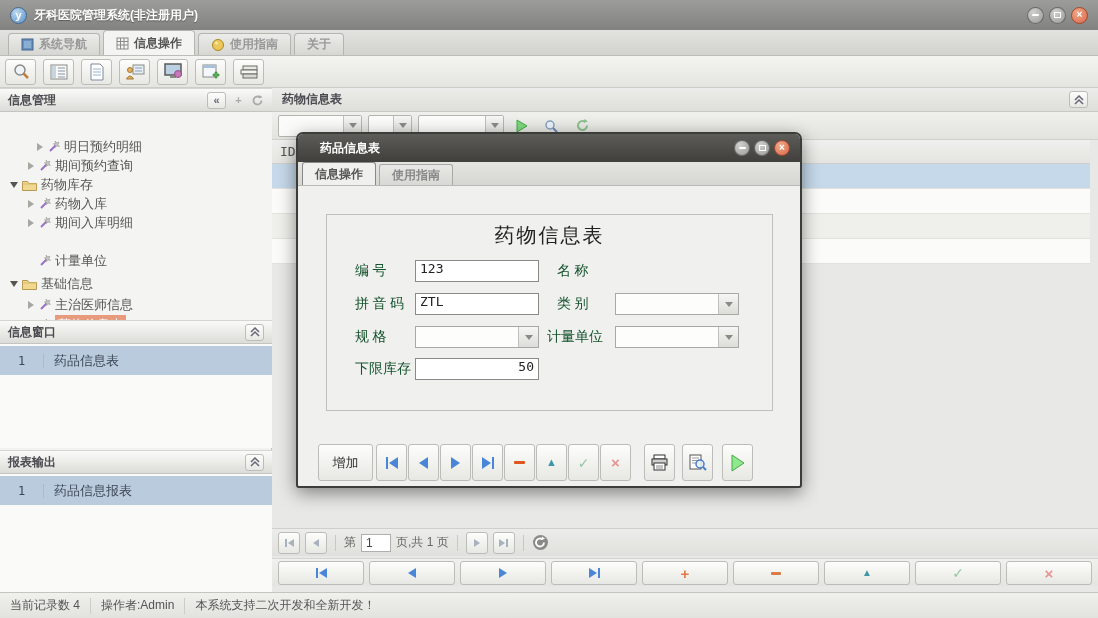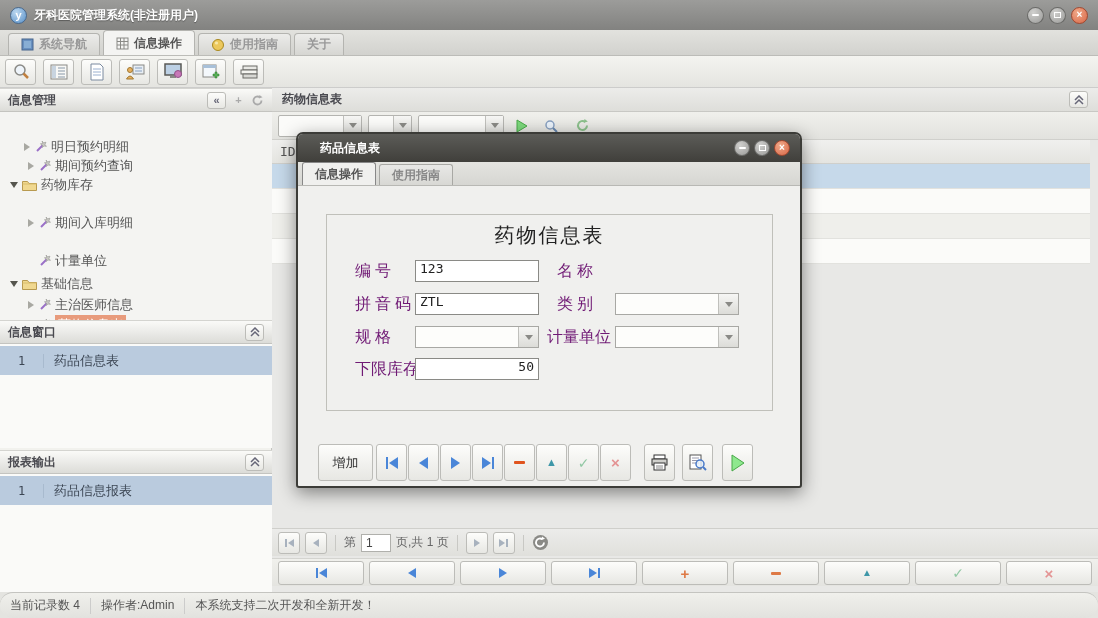--- a/index.html
+++ b/index.html
@@ -68,34 +68,34 @@
 .pale .tri-l{border-right-color:#a8b2be;}
 .pale .tri-r{border-left-color:#a8b2be;}
 .pale .vbar{background:#a8b2be;}
 .minus-bar{width:11px;height:3px;background:#e0541e;border-radius:1px;}
 .plus-g{color:#de7a46;font-weight:bold;font-size:15px;line-height:1;}
 .up-tri{color:#3e97a8;font-size:10px;line-height:1;}
 .chk{color:#92c8a4;font-weight:bold;font-size:14px;line-height:1;}
 .crx{color:#e49494;font-weight:bold;font-size:15px;line-height:1;}
 
 
-.statusbar{left:0;top:592px;width:1098px;height:26px;background:linear-gradient(#f0f0ec,#e2e2de);border-top:1px solid #c4c4c0;display:flex;align-items:center;color:#555;border-radius:13px;}
+.statusbar{left:0;top:592px;width:1098px;height:26px;background:linear-gradient(#f0f0ec,#e2e2de);border-top:1px solid #c4c4c0;display:flex;align-items:center;color:#555;}
 .statusbar .s{padding:0 10px;}
 .statusbar .sd{width:1px;height:16px;background:#cccccb;}
 
 
 .dialog{left:296px;top:132px;width:506px;height:356px;background:#f0f0ee;border:2px solid #3c3c38;border-radius:7px 7px 3px 3px;box-shadow:0 5px 18px rgba(0,0,0,.45);z-index:50;}
 .dtitle{position:absolute;left:0;top:0;width:502px;height:28px;background:linear-gradient(#5c5c58,#403f3b);border-radius:5px 5px 0 0;display:flex;align-items:center;padding:0 10px;}
 .dtitle .txt{color:#fff;font-weight:bold;font-size:12px;margin-left:12px;}
 .dtabs{position:absolute;left:0;top:28px;width:502px;height:24px;background:linear-gradient(#e4e4e0,#d6d6d2);border-bottom:1px solid #b8b8b4;display:flex;align-items:flex-end;padding-left:4px;gap:3px;}
 .dtab{height:21px;padding:0 12px;display:flex;align-items:center;background:linear-gradient(#e8e8e6,#d8d8d4);border:1px solid #a8a8a4;border-bottom:none;border-radius:3px 3px 0 0;color:#888;font-weight:bold;}
 .dtab.active{background:#f0f0ee;color:#555;height:23px;border-color:#888;}
 .groupbox{position:absolute;left:28px;top:80px;width:447px;height:197px;border:1px solid #c0c0ba;background:#f0f0ee;}
 .ftitle{position:absolute;left:28px;top:88px;width:447px;text-align:center;font-family:"Liberation Serif","DejaVu Serif",serif;font-size:20px;color:#222;letter-spacing:2px;}
-.flabel{position:absolute;height:22px;line-height:22px;font-family:"Liberation Serif","DejaVu Serif",serif;font-size:16px;color:#701a75;}
+.flabel{position:absolute;height:22px;line-height:22px;font-family:"Liberation Serif","DejaVu Serif",serif;font-size:14px;color:#14532d;}
 .finput{position:absolute;height:22px;background:#fff;border:1px solid #8a8a86;font-family:"DejaVu Sans Mono",monospace;font-size:13px;color:#222;padding:0 4px;width:124px;}
 .fcombo{position:absolute;height:22px;width:124px;background:#fdfdfb;border:1px solid #a8a8a4;display:flex;}
 .fcombo .cf{flex:1;}
 .fcombo .cb{width:20px;background:linear-gradient(#f6f6f4,#dcdcd8);border-left:1px solid #c0c0bc;display:flex;align-items:center;justify-content:center;}
 .dbtn{position:absolute;top:310px;height:37px;}
 .dnav{width:31px;}
 .dbtn .tri-l{border-right-width:9px;border-top-width:6px;border-bottom-width:6px;}
 .dbtn .tri-r{border-left-width:9px;border-top-width:6px;border-bottom-width:6px;}
 .dbtn .vbar{height:12px;}
 .icon-gap{display:flex;align-items:center;gap:1px;}
@@ -225,21 +225,21 @@
         </span>
       <svg width="13" height="13">
           <path d="M10.5 6.5 a4 4 0 1 1 -1.6-3.2" fill="none" stroke="#aaa" stroke-width="1.8"></path>
           <path d="M8.5 1 l3 2.2 -3.6 1.2 z" fill="#aaa"></path>
         </svg>
     </span>
   </div>
 
   <div class="tree">
 
-    <div class="tree-item" style="top:25px;padding-left:24px;">
+    <div class="tree-item" style="top:25px;padding-left:37px;">
       <span class="arr-r"></span>
       <svg width="13" height="13">
           <line x1="3" y1="11" x2="9" y2="5" stroke="#9a70c8" stroke-width="2"></line>
           <path d="M8 1 l1.6 1.8 2.4-0.6 -1 2.2 1.4 2 -2.4-0.4 -1.8 1.6 0.2-2.4 -2-1.4 2.4-0.4 z" fill="#c8c8c2" stroke="#8a8a86" stroke-width="0.5"></path>
         </svg>
       <span class="tlabel">明日预约明细</span>
     </div>
     <div class="tree-item" style="top:44px;padding-left:28px;">
       <span class="arr-r"></span>
       <svg width="13" height="13">
@@ -248,20 +248,28 @@
         </svg>
       <span class="tlabel">期间预约查询</span>
     </div>
     <div class="tree-item" style="top:63px;padding-left:10px;">
       <span class="arr-d"></span>
       <svg width="15" height="12">
           <path d="M0.5 2.5 h5 l1.5 2 h7.5 v7 h-14 z" fill="#f0d890" stroke="#b89a50"></path>
           <path d="M0.5 5 h14" stroke="#d8bc6a"></path>
         </svg>
       <span class="tlabel">药物库存</span>
+    </div>
+    <div class="tree-item" style="top:82px;padding-left:28px;">
+      <span class="arr-r"></span>
+      <svg width="13" height="13">
+          <line x1="3" y1="11" x2="9" y2="5" stroke="#9a70c8" stroke-width="2"></line>
+          <path d="M8 1 l1.6 1.8 2.4-0.6 -1 2.2 1.4 2 -2.4-0.4 -1.8 1.6 0.2-2.4 -2-1.4 2.4-0.4 z" fill="#c8c8c2" stroke="#8a8a86" stroke-width="0.5"></path>
+        </svg>
+      <span class="tlabel">药物入库</span>
     </div>
     <div class="tree-item" style="top:101px;padding-left:28px;">
       <span class="arr-r"></span>
       <svg width="13" height="13">
           <line x1="3" y1="11" x2="9" y2="5" stroke="#9a70c8" stroke-width="2"></line>
           <path d="M8 1 l1.6 1.8 2.4-0.6 -1 2.2 1.4 2 -2.4-0.4 -1.8 1.6 0.2-2.4 -2-1.4 2.4-0.4 z" fill="#c8c8c2" stroke="#8a8a86" stroke-width="0.5"></path>
         </svg>
       <span class="tlabel">期间入库明细</span>
     </div>
     <div class="tree-item" style="top:139px;padding-left:28px;">

